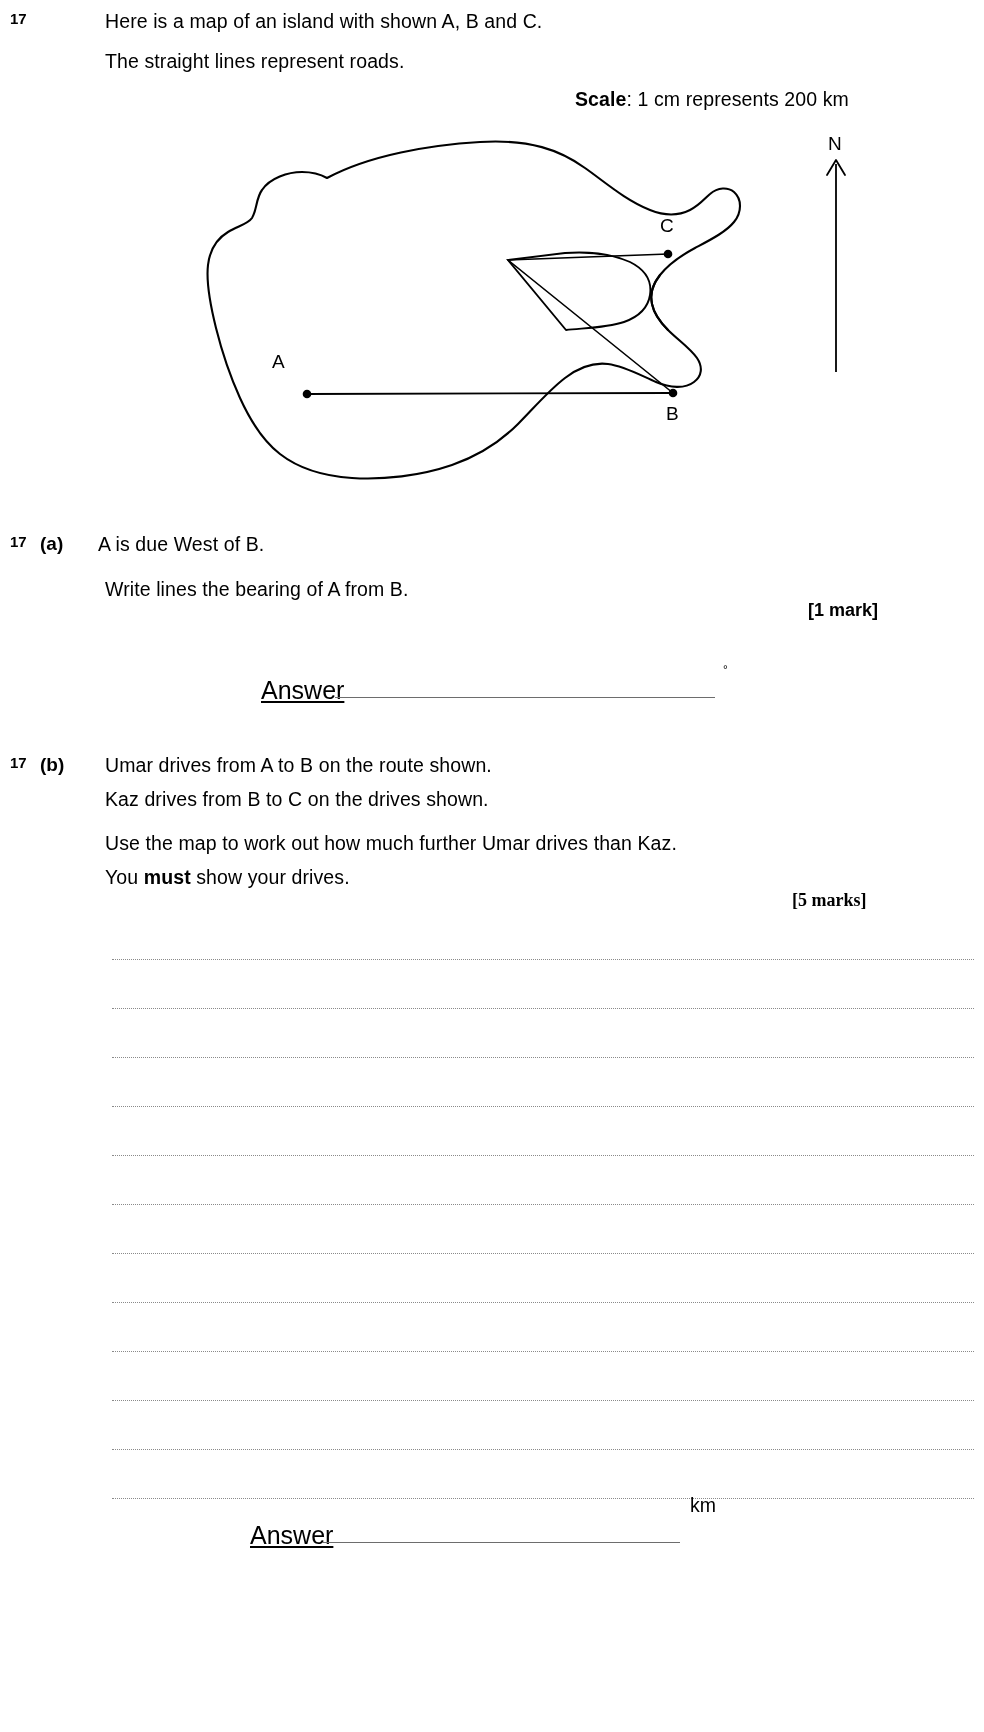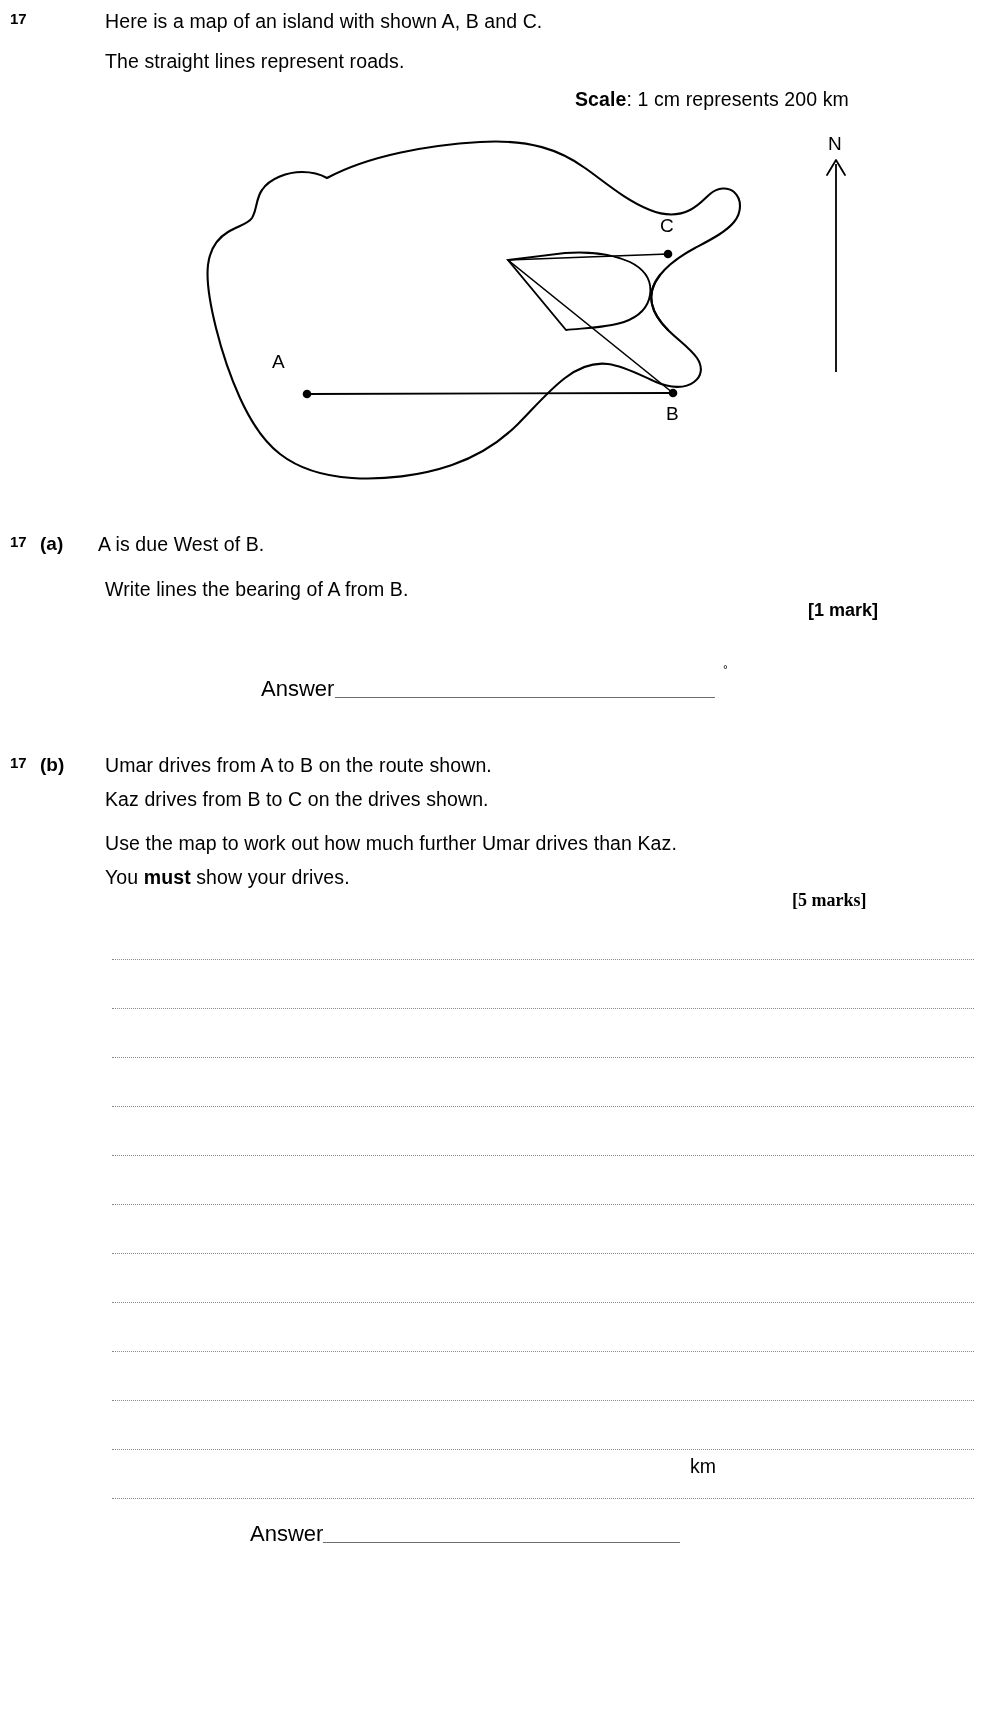--- a/index.html
+++ b/index.html
@@ -32,22 +32,23 @@
     font-weight: normal;
     white-space: nowrap;
     letter-spacing: 0.1px;
   }
   .marks {
     font-size: 18px;
     font-weight: bold;
     white-space: nowrap;
   }
   .answer-label {
-    font-size: 22px;
+    font-size: 25px;
     white-space: nowrap;
+    text-decoration: underline;
   }
   .unit {
     font-size: 19.5px;
     white-space: nowrap;
   }
   .deg {
     font-size: 12px;
     white-space: nowrap;
   }
   b { font-weight: bold; }
@@ -178,13 +179,13 @@
 <div class="abs write-line" style="left:112px; top:1204px; width:862px;"></div>
 <div class="abs write-line" style="left:112px; top:1253px; width:862px;"></div>
 <div class="abs write-line" style="left:112px; top:1302px; width:862px;"></div>
 <div class="abs write-line" style="left:112px; top:1351px; width:862px;"></div>
 <div class="abs write-line" style="left:112px; top:1400px; width:862px;"></div>
 <div class="abs write-line" style="left:112px; top:1449px; width:862px;"></div>
 <div class="abs write-line" style="left:112px; top:1498px; width:862px;"></div>
 
 <div class="abs answer-label" style="left:250px; top:1521px;">Answer</div>
 <div class="abs answer-rule" style="left:323px; top:1542px; width:357px;"></div>
-<div class="abs unit" style="left:690px; top:1455px;">km</div>
+<div class="abs unit" style="left:690px; top:1494px;">km</div>
 
 </body></html>

